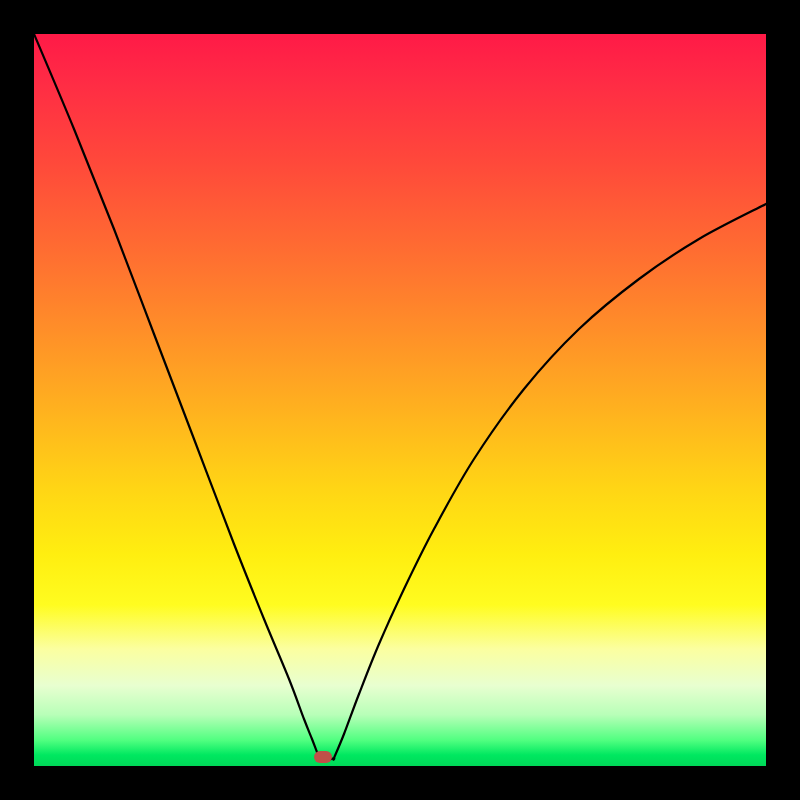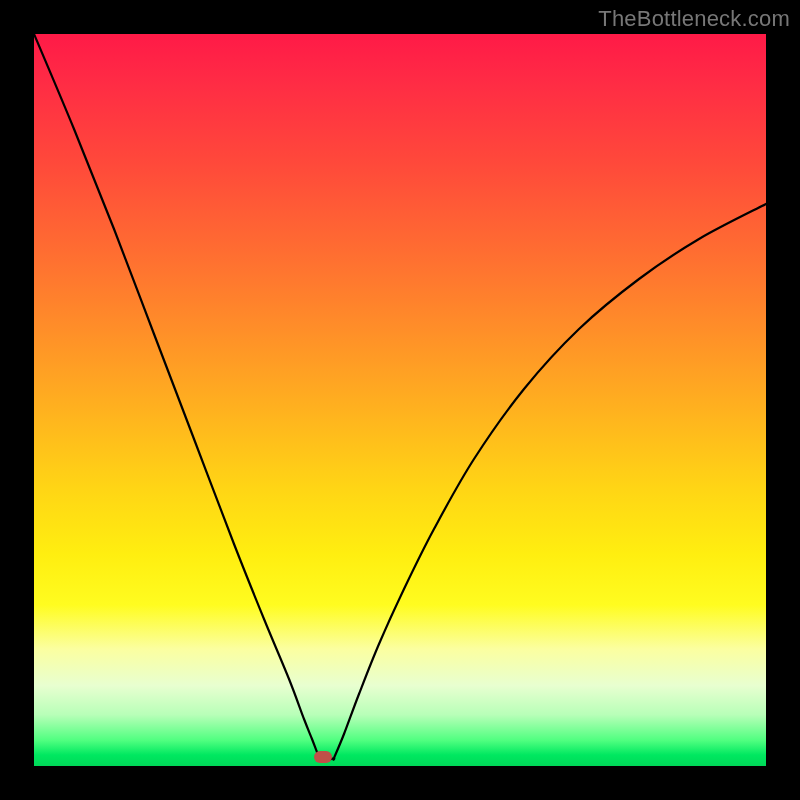--- a/index.html
+++ b/index.html
@@ -80,14 +80,13 @@
 <body>
 
 <div class="frame">
   <div class="plot-area">
     <div class="gradient"></div>
     <svg class="curve" viewBox="0 0 732 732" preserveAspectRatio="none">
       <path d="M 0 0 C 6.666666666666667 15.833333333333334, 26.666666666666664 62.5, 40 95 C 53.333333333333336 127.5, 66.66666666666667 160.83333333333334, 80 195 C 93.33333333333333 229.16666666666666, 106.66666666666667 265, 120 300 C 133.33333333333334 335, 146.66666666666666 370, 160 405 C 173.33333333333334 440, 188.33333333333334 480, 200 510 C 211.66666666666666 540, 220.83333333333334 562.5, 230 585 C 239.16666666666666 607.5, 248.33333333333334 628.3333333333334, 255 645 C 261.6666666666667 661.6666666666666, 266.1666666666667 675, 270 685 C 273.8333333333333 695, 275.8333333333333 699.5, 278 705 C 280.1666666666667 710.5, 281.6666666666667 714.6666666666666, 283 718 C 284.3333333333333 721.3333333333334, 285.5 723.8333333333334, 286 725 C 286.5 726.1666666666666, 284.8333333333333 724.8333333333334, 286 725 C 287.1666666666667 725.1666666666666, 290.6666666666667 726.1666666666666, 293 726 C 295.3333333333333 725.8333333333334, 298.8333333333333 724.3333333333334, 300 724 C 301.1666666666667 723.6666666666666, 298.3333333333333 728, 300 724 C 301.6666666666667 720, 305.8333333333333 710.6666666666666, 310 700 C 314.1666666666667 689.3333333333334, 319.1666666666667 675, 325 660 C 330.8333333333333 645, 337.5 627.5, 345 610 C 352.5 592.5, 360.8333333333333 574.1666666666666, 370 555 C 379.1666666666667 535.8333333333334, 388.3333333333333 516.6666666666666, 400 495 C 411.6666666666667 473.3333333333333, 425 448.3333333333333, 440 425 C 455 401.6666666666667, 472.5 376.6666666666667, 490 355 C 507.5 333.3333333333333, 525.8333333333334 313.3333333333333, 545 295 C 564.1666666666666 276.6666666666667, 585 260, 605 245 C 625 230, 643.8333333333334 217.5, 665 205 C 686.1666666666666 192.5, 720.8333333333334 175.83333333333334, 732 170"></path>
     </svg>
     <div class="marker" style="left: 289px; top: 723px;"></div>
   </div>
-  <div class="watermark">TheBottleneck.com</div>
 </div>
 
 </body></html>

